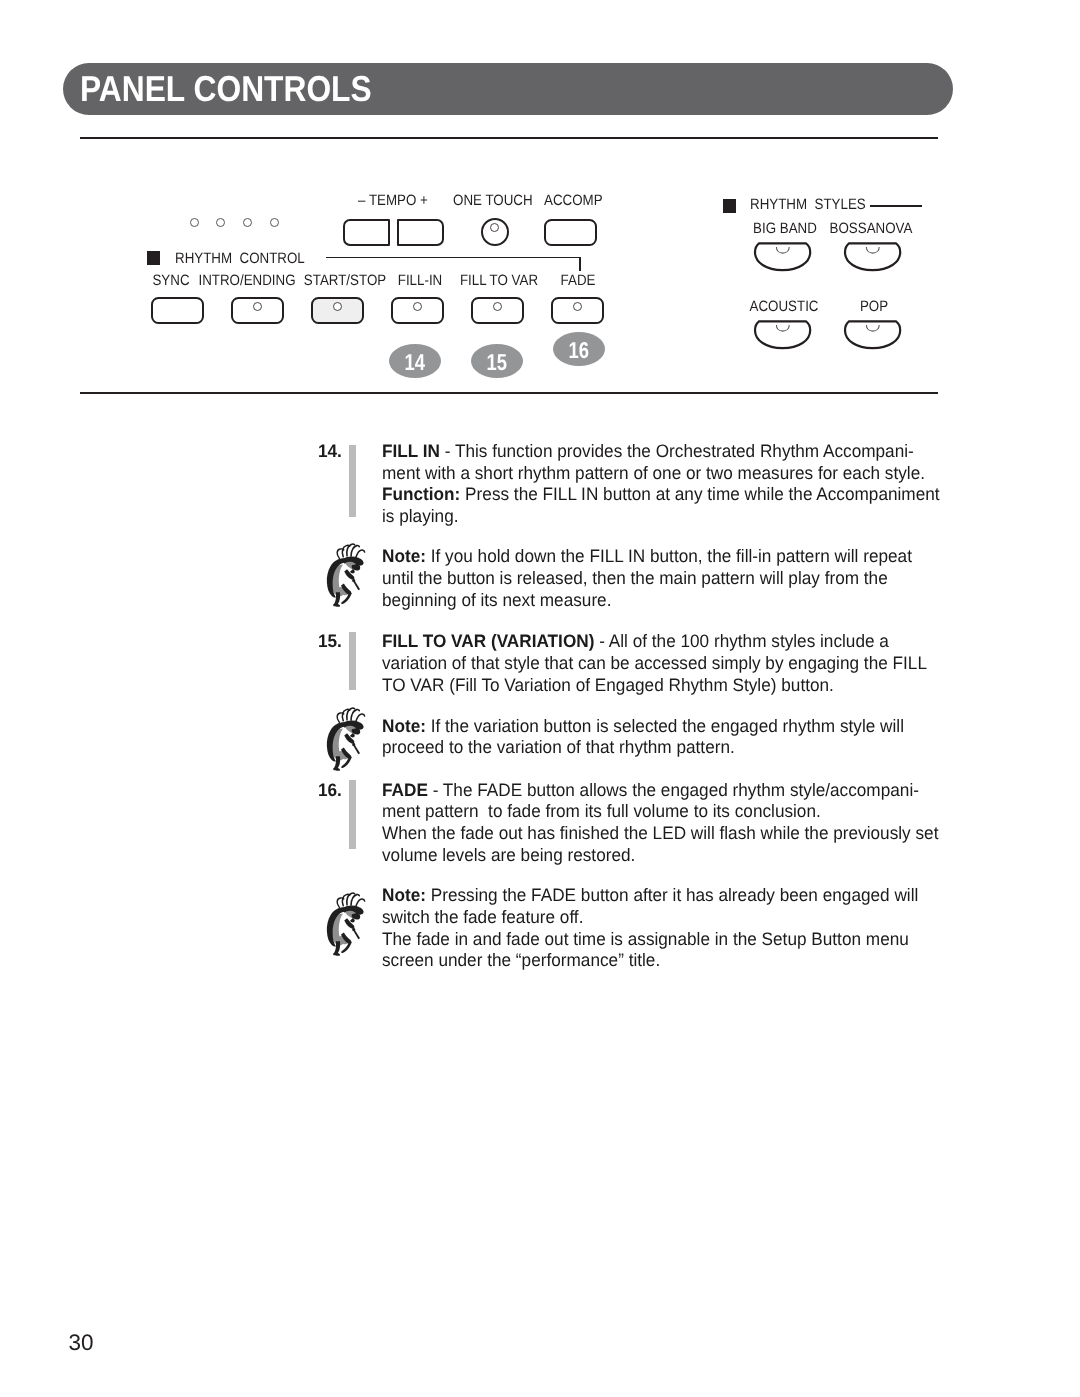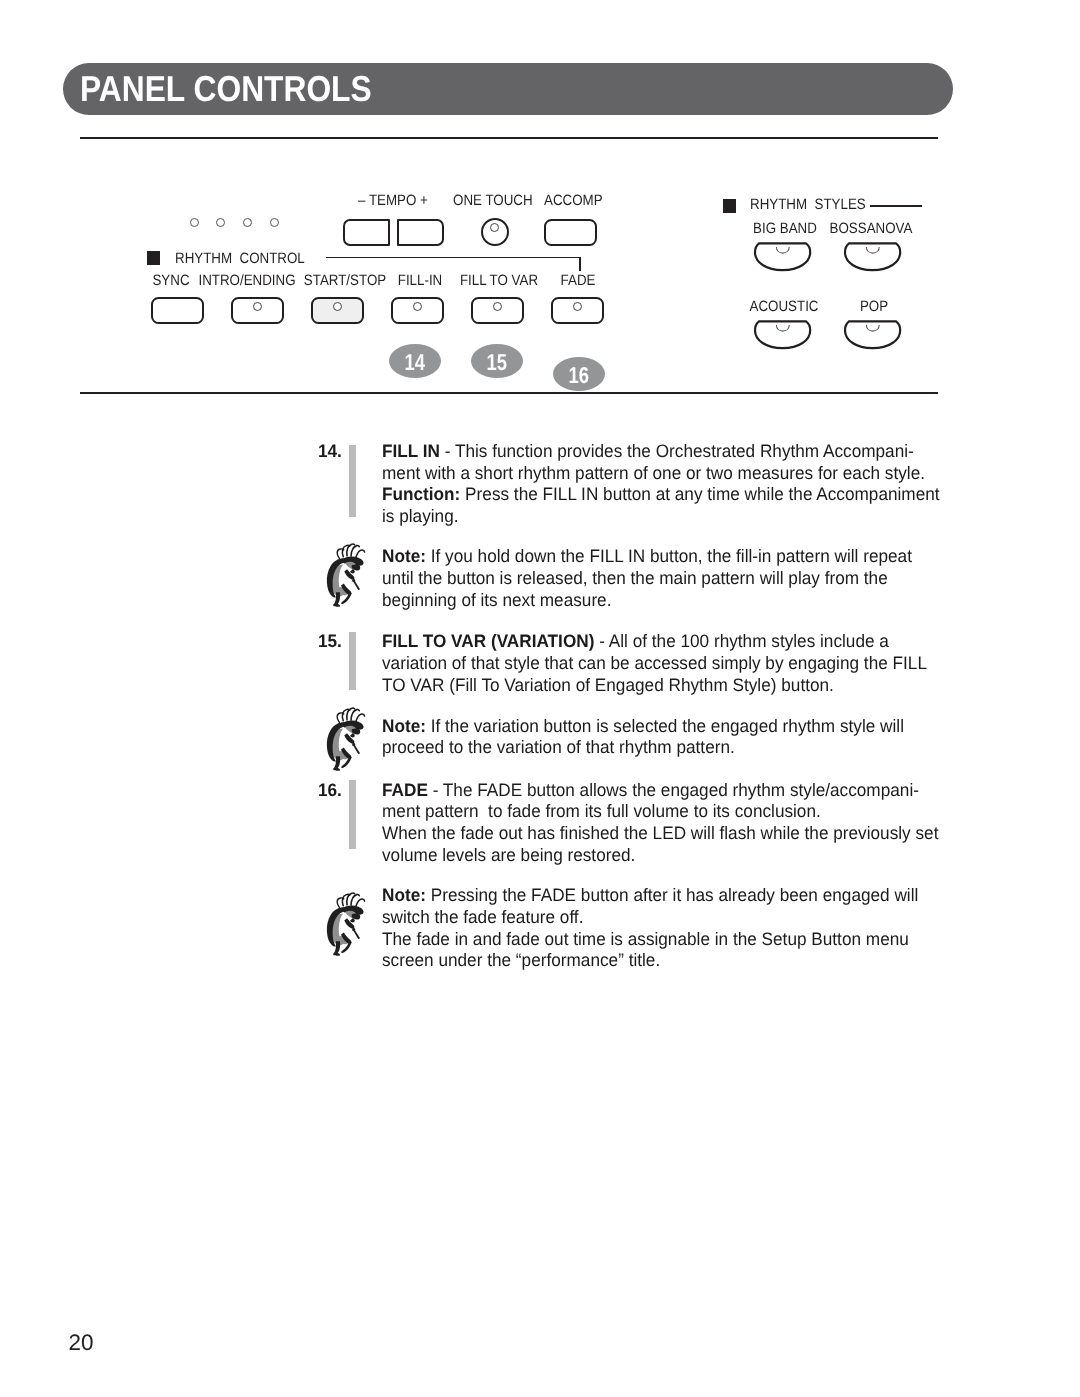--- a/index.html
+++ b/index.html
@@ -104,21 +104,21 @@
     <div class="led" style="left:333px;top:302px;"></div>
     <div class="btn btn-p" style="left:391px;top:297px;width:53px;height:27px;"></div>
     <div class="led" style="left:413px;top:302px;"></div>
     <div class="btn btn-p" style="left:471px;top:297px;width:53px;height:27px;"></div>
     <div class="led" style="left:493px;top:302px;"></div>
     <div class="btn btn-p" style="left:551px;top:297px;width:53px;height:27px;"></div>
     <div class="led" style="left:573px;top:302px;"></div>
 
     <div class="callout" style="left:389px;top:344px;"><span>14</span></div>
     <div class="callout" style="left:471px;top:344px;"><span>15</span></div>
-    <div class="callout" style="left:553px;top:357px;"><span>16</span></div>
+    <div class="callout" style="left:553px;top:332px;"><span>16</span></div>
 
     <div class="sq" style="left:722.8px;top:198.5px;"></div>
     <div class="lbl" style="left:750px;top:196px;">RHYTHM  STYLES</div>
     <div class="hline" style="left:870px;top:205px;width:52px;"></div>
 
     <div class="lbl lbl-c" style="left:784.5px;top:220px;">BIG BAND</div>
     <div class="lbl lbl-c" style="left:870.5px;top:220px;">BOSSANOVA</div>
     <div class="lbl lbl-c" style="left:783.5px;top:298px;">ACOUSTIC</div>
     <div class="lbl lbl-c" style="left:873.5px;top:298px;">POP</div>
 
@@ -255,14 +255,14 @@
           <path d="M 12.6,51 C 12.9,54.4 12.7,57.6 12,60 C 11.4,61.9 10.6,63 10.2,63.7 C 9.8,64.5 10.4,65.1 11.5,64.9 C 13.2,64.6 15,62.4 15.9,59.9 C 16.8,57.3 17,53.9 16.5,51.2 Z"></path>
           <path d="M 9.8,63 C 10.8,64.3 12.9,65.2 14.8,65.4 C 16.2,65.5 16.9,65.1 16.7,64.3 C 16.4,63.4 14.3,62.5 12.6,62.2 Z"></path>
         </g>
       </svg>
       <div class="txt" style="left:381.8px;top:885.0px;"><b>Note:</b> Pressing the FADE button after it has already been engaged will</div>
       <div class="txt" style="left:381.8px;top:906.8px;">switch the fade feature off.</div>
       <div class="txt" style="left:381.8px;top:928.5px;">The fade in and fade out time is assignable in the Setup Button menu</div>
       <div class="txt" style="left:381.8px;top:950.2px;">screen under the “performance” title.</div>
     </div>
 
-  <div class="pagenum">20</div>
+  <div class="pagenum">30</div>
 </div>
 
 </body></html>

